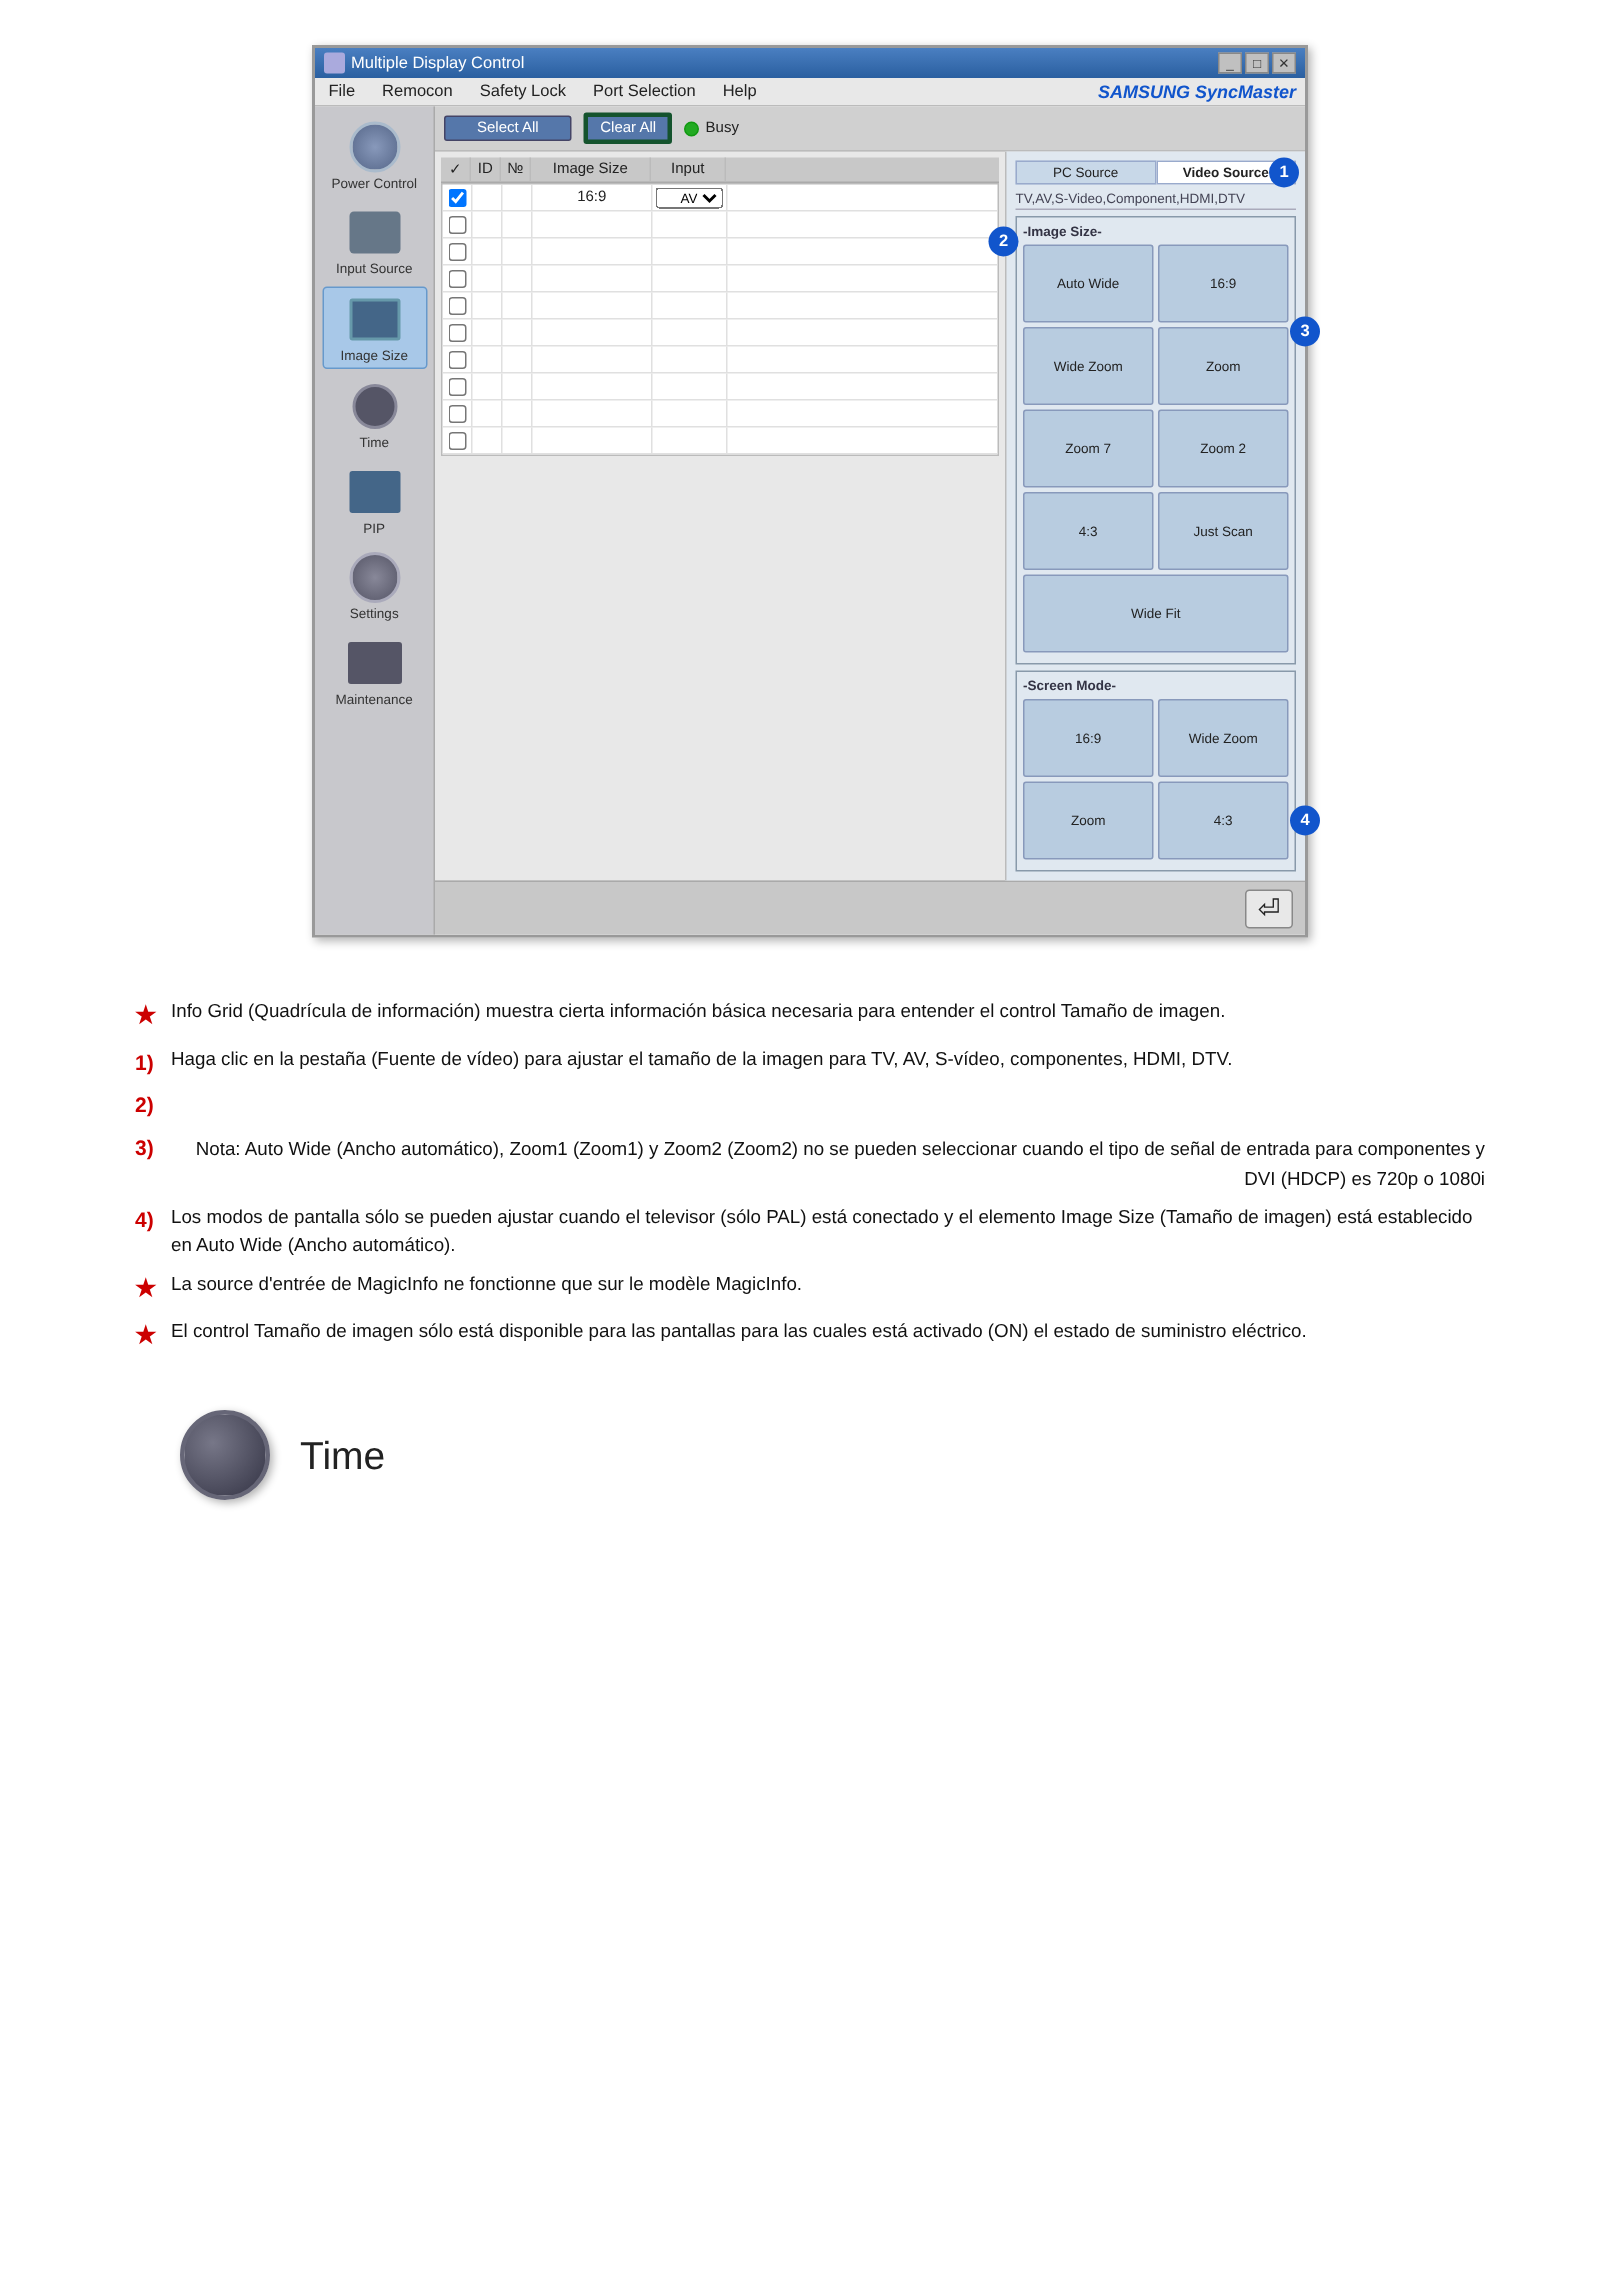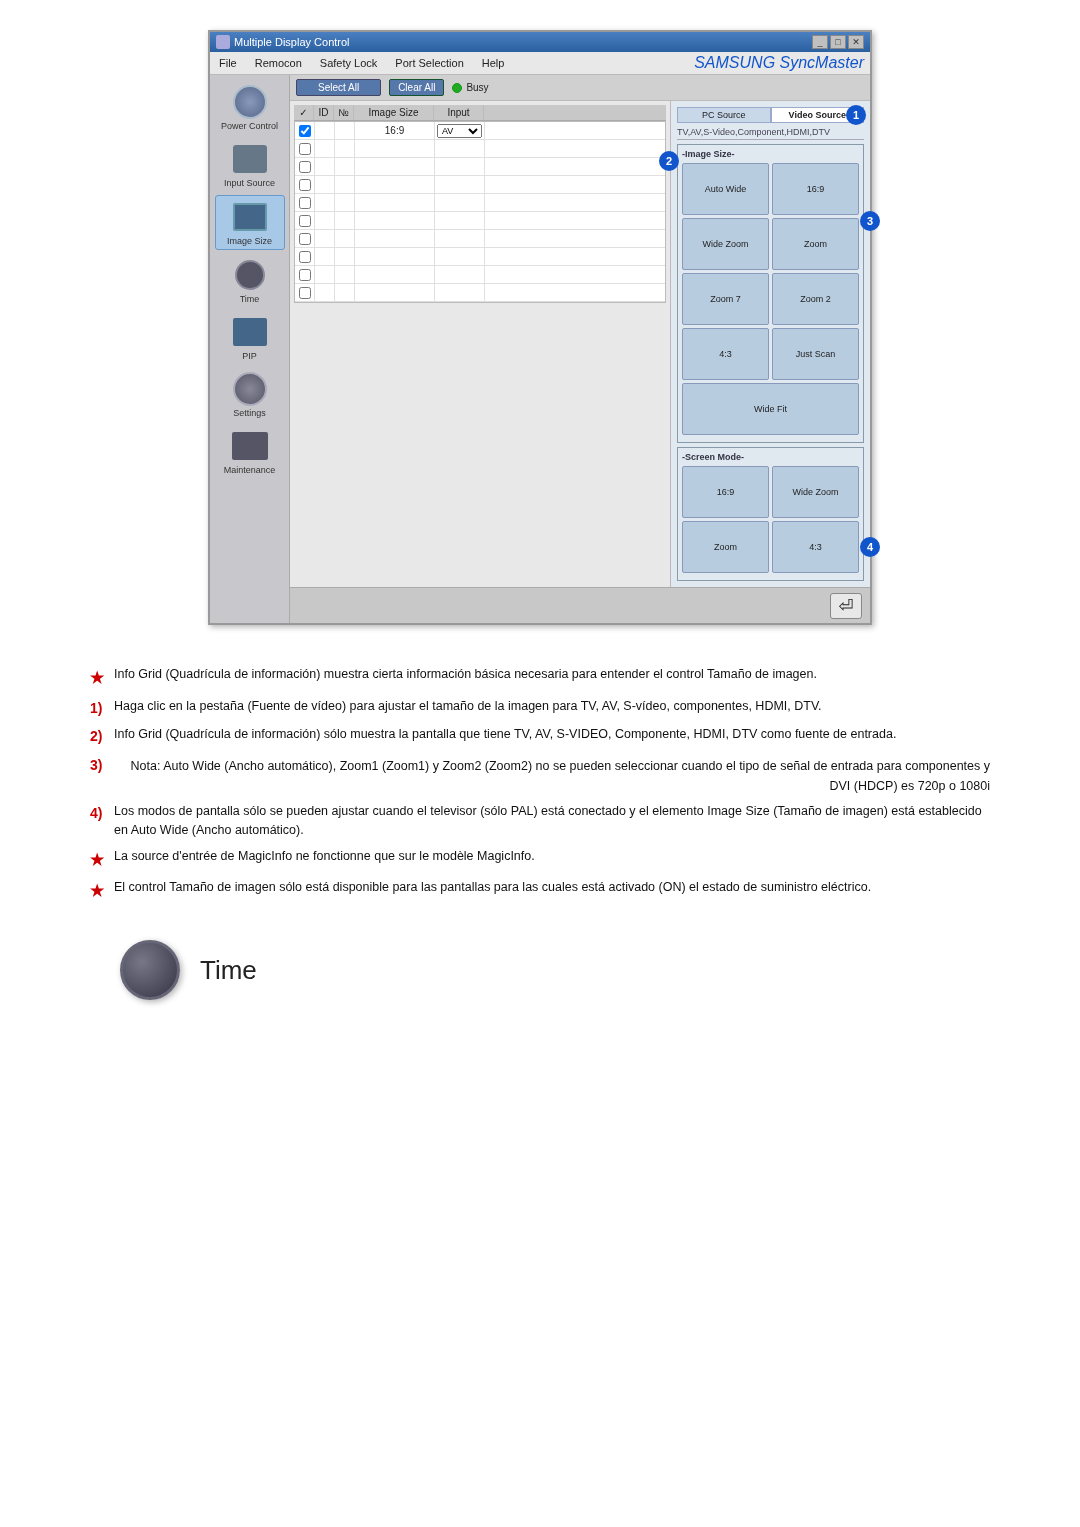--- a/index.html
+++ b/index.html
@@ -73,23 +73,23 @@
     }
     .menu-items {
       display: flex;
       gap: 12px;
     }
     .menu-item {
       cursor: pointer;
       padding: 1px 3px;
     }
     .samsung-logo {
-      font-size: 16px;
+      font-size: 12px;
       color: #1155cc;
-      font-weight: normal;
+      font-weight: bold;
       font-style: italic;
       margin-left: 39px;
     }
 
     .window-body {
       display: flex;
       background: #d8d8d8;
     }
 
     
@@ -191,21 +191,21 @@
       color: white;
       border: 1px solid #446;
       padding: 2px 21px;
       font-size: 10px;
       cursor: pointer;
       border-radius: 2px;
     }
     .btn-clear-all {
       background: #5577aa;
       color: white;
-      border: 1px solid #14532d;
+      border: 3px solid #14532d;
       padding: 2px 8px;
       font-size: 10px;
       cursor: pointer;
       border-radius: 2px;
       text-align: right;
     }
     .busy-indicator {
       display: flex;
       align-items: center;
       gap: 4px;
@@ -528,21 +528,21 @@
             <div class="grid-rows">
 
               <div class="grid-row">
                 <div class="grid-cell check">
                     <input type="checkbox" checked="" style="">
                   </div>
                 <div class="grid-cell num"></div>
                 <div class="grid-cell num"></div>
                 <div class="grid-cell img-size">16:9</div>
                 <div class="grid-cell input-col">
-                  <select style="font-size:9px; width:45px;">
+                  <select style="font-size:9px; width:45px;text-align:right;">
                     <option>AV</option>
                   </select>
                 </div>
               </div>
 
               <div class="grid-row">
                 <div class="grid-cell check">
                     <input type="checkbox" style="">
                   </div>
                 <div class="grid-cell num"></div>
@@ -689,23 +689,20 @@
 
     <div class="annotation-row">
       <span class="annotation-marker">1)</span>
       <div class="annotation-text">
         <div>Haga clic en la pestaña (Fuente de vídeo) para ajustar el tamaño de la imagen para TV, AV, S-vídeo, componentes, HDMI, DTV.</div>
       </div>
     </div>
 
     <div class="annotation-row">
       <span class="annotation-marker">2)</span>
-      <span class="annotation-text">
-        Info Grid (Quadrícula de información) sólo muestra la pantalla que tiene TV, AV, S-VIDEO, Componente, HDMI, DTV como fuente de entrada.
-      </span>
     </div>
 
     <div class="annotation-row">
       <span class="annotation-marker">3)</span>
       <div class="annotation-text">
         <div style="margin-top:3px;text-align:right;">Nota: Auto Wide (Ancho automático), Zoom1 (Zoom1) y Zoom2 (Zoom2) no se pueden seleccionar cuando el tipo de señal de entrada para componentes y DVI (HDCP) es 720p o 1080i</div>
       </div>
     </div>
 
     <div class="annotation-row">

